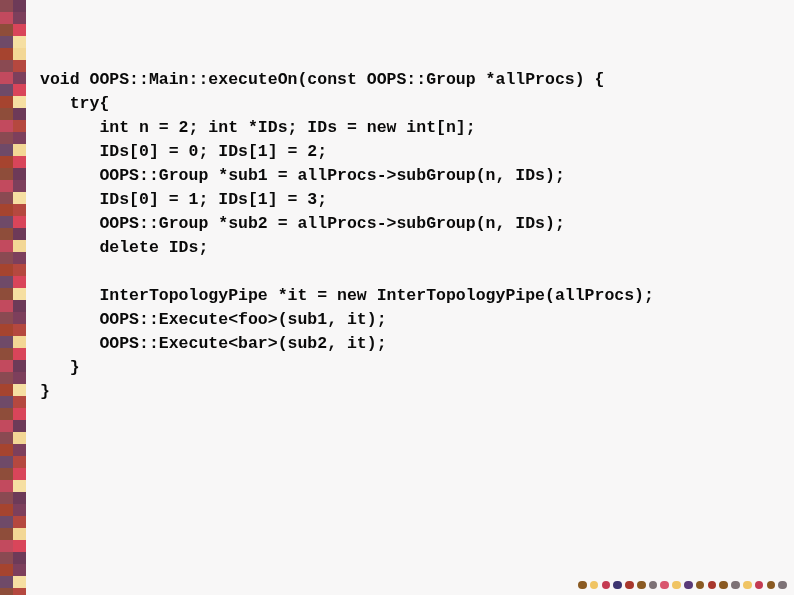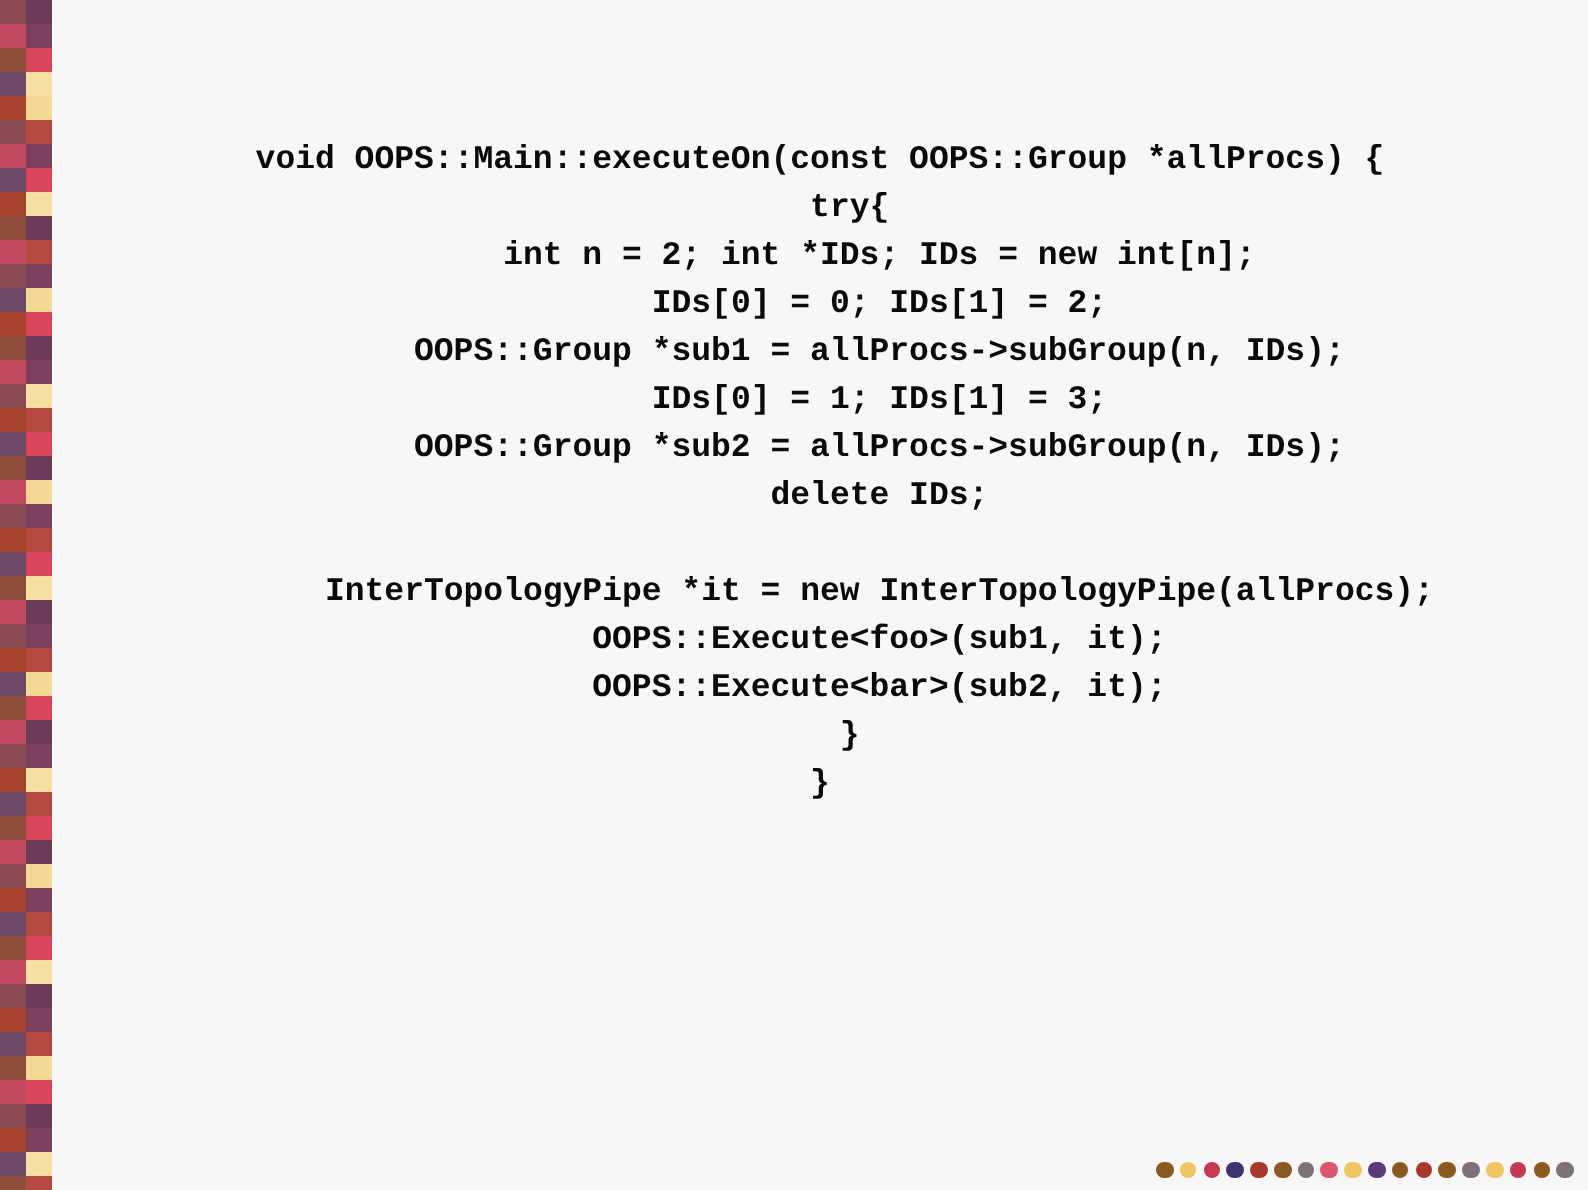--- a/index.html
+++ b/index.html
@@ -12,21 +12,20 @@
     background: #f7f7f7;
     font-family: "Liberation Mono", "DejaVu Sans Mono", monospace;
     overflow: hidden;
   }
   #slide {
     position: relative;
     width: 794px;
     height: 595px;
     background: #f8f7f7;
     overflow: hidden;
-    text-align: center;
   }
   
   #left-border {
     position: absolute;
     left: 0;
     top: 0;
     width: 26px;
     height: 595px;
     display: grid;
     grid-template-columns: 13px 13px;

